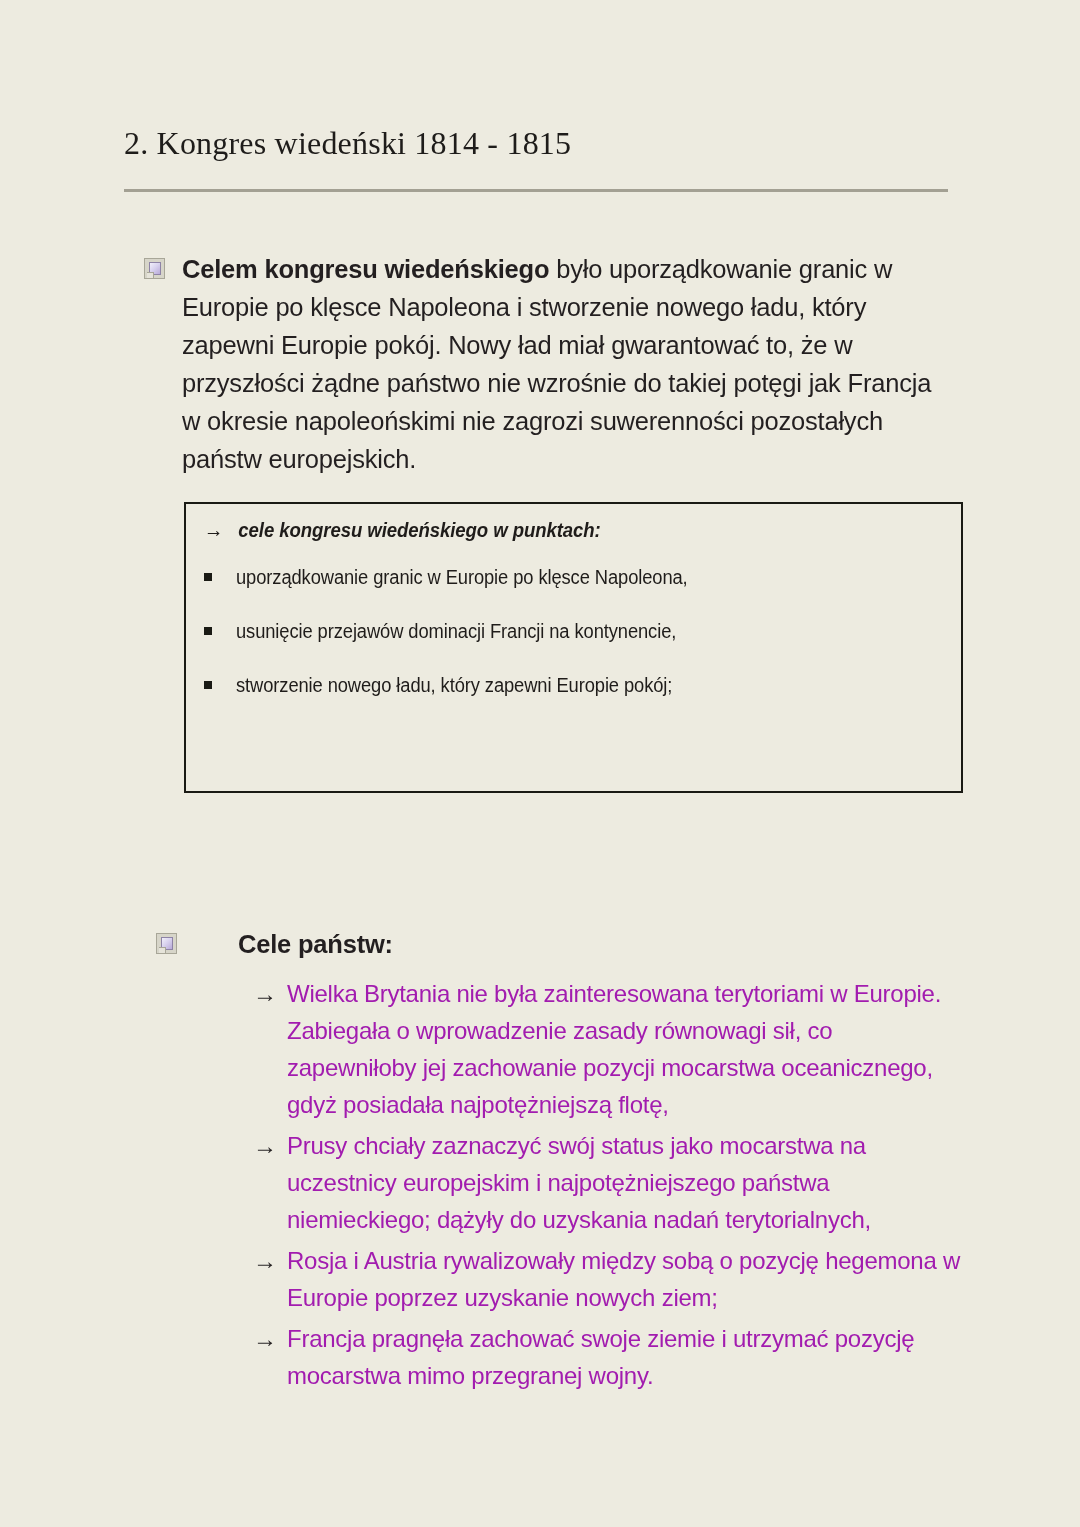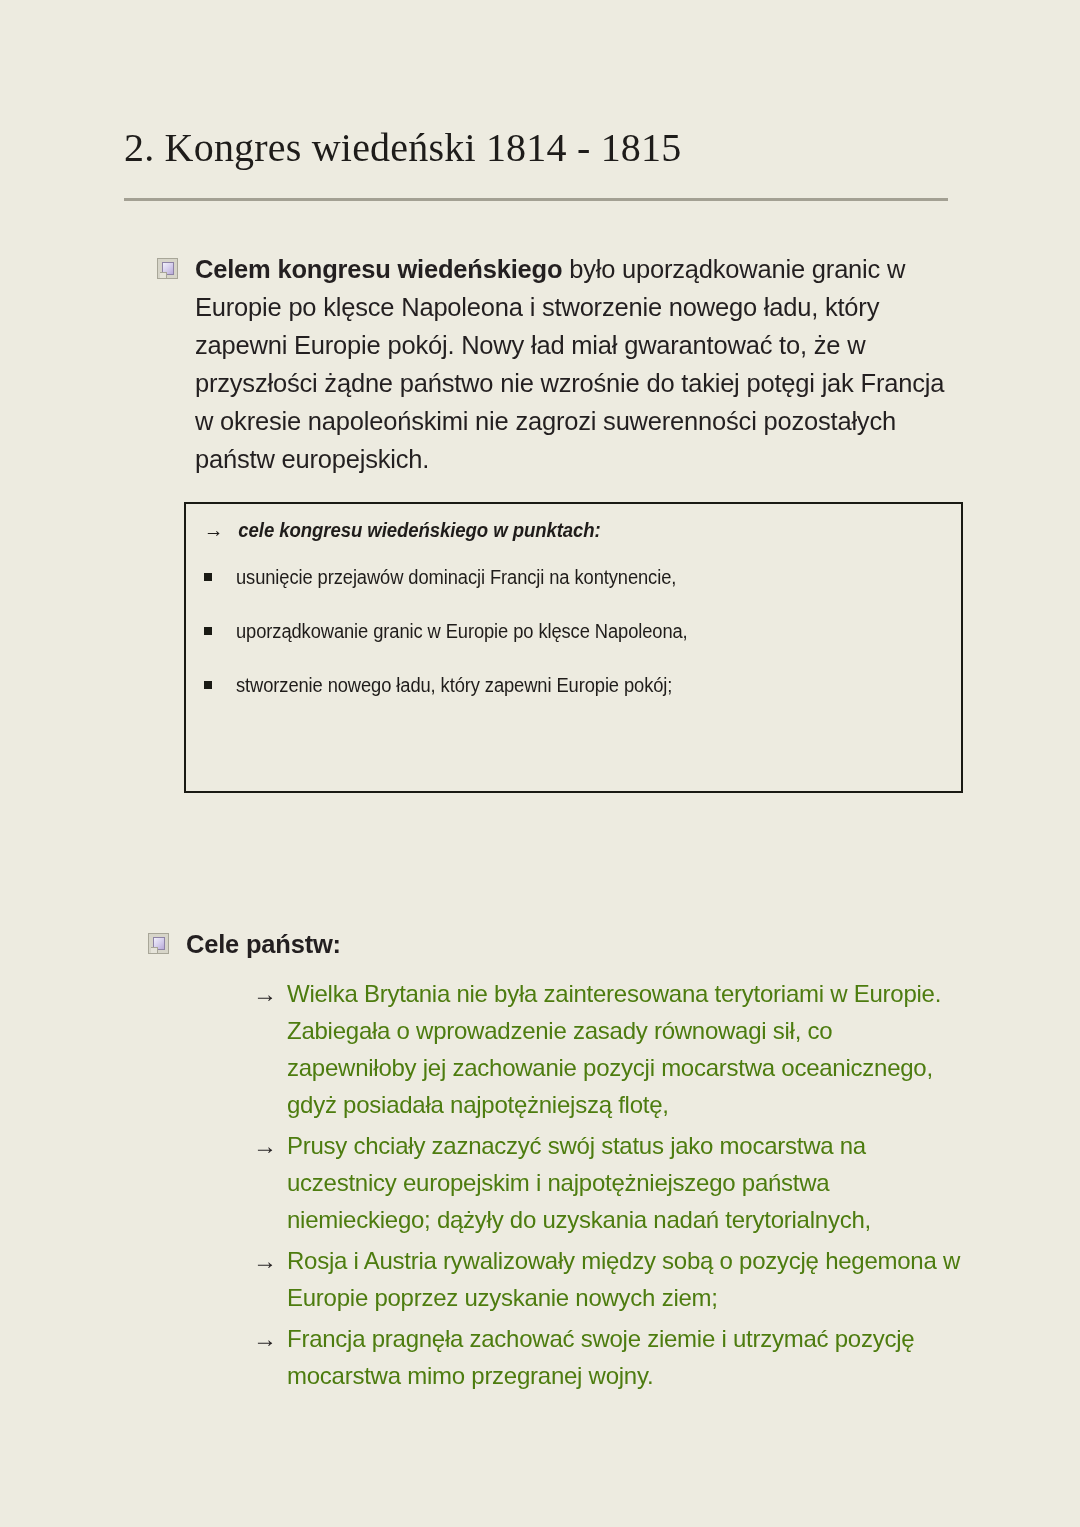--- a/index.html
+++ b/index.html
@@ -26,21 +26,21 @@
   
   .title-block {
     position: absolute;
     left: 124px;
     top: 126px;
     width: 830px;
   }
   .page-title {
     margin: 0;
     font-family: "Liberation Serif", "DejaVu Serif", serif;
-    font-size: 40px;
+    font-size: 32px;
     font-weight: 400;
     letter-spacing: 0.2px;
     color: #1e1c1a;
     line-height: 1.12;
     white-space: nowrap;
   }
   .title-rule {
     margin-top: 27px;
     width: 824px;
     height: 3px;
@@ -95,21 +95,21 @@
     line-height: 38px;
     color: #231f20;
     letter-spacing: -0.2px;
   }
   .body-text b, .body-text .strong {
     font-weight: 700;
   }
 
   
   #intro-row {
-    left: 157px;
+    left: 144px;
     top: 250px;
     width: 810px;
   }
   #intro-row .body-text { width: 770px; }
 
   
   .frame-box {
     position: absolute;
     left: 184px;
     top: 502px;
@@ -171,23 +171,24 @@
   
   #participants-row {
     left: 144px;
     top: 833px;
     width: 820px;
   }
   #participants-row .body-text { width: 780px; }
 
   
   #goals-row {
-    left: 148px;
+    left: 156px;
     top: 925px;
     width: 500px;
+    gap: 44px;
   }
   #goals-row .body-text { font-weight: 700; }
 
   
   .arrow-list {
     position: absolute;
     left: 253px;
     top: 975px;
     width: 710px;
     list-style: none;
@@ -203,21 +204,21 @@
     flex: 0 0 auto;
     width: 34px;
     font-size: 24px;
     line-height: 37px;
     color: #231f20;
   }
   .arrow-list li .arrow-text {
     font-family: "Liberation Sans", sans-serif;
     font-size: 24px;
     line-height: 37px;
-    color: #4d7c0f;
+    color: #a21caf;
     letter-spacing: -0.25px;
   }
 </style>
 </head>
 <body>
 
 <div class="page">
 
   <div class="title-block">
     <h1 class="page-title">2. Kongres wiedeński 1814 - 1815</h1>
@@ -230,25 +231,25 @@
   </div>
 
   <div class="frame-box">
     <div class="frame-lead">
       <span class="arrow">→</span>
       <span>cele kongresu wiedeńskiego w punktach:</span>
     </div>
     <ul class="frame-list">
       <li>
           <span class="sq"></span>
-          <span class="li-text">usunięcie przejawów dominacji Francji na kontynencie,</span>
+          <span class="li-text">uporządkowanie granic w Europie po klęsce Napoleona,</span>
         </li>
       <li>
           <span class="sq"></span>
-          <span class="li-text">uporządkowanie granic w Europie po klęsce Napoleona,</span>
+          <span class="li-text">usunięcie przejawów dominacji Francji na kontynencie,</span>
         </li>
       <li>
           <span class="sq"></span>
           <span class="li-text">stworzenie nowego ładu, który zapewni Europie pokój;</span>
         </li>
     </ul>
   </div>
 
 
   <div class="bullet-row" id="goals-row">

